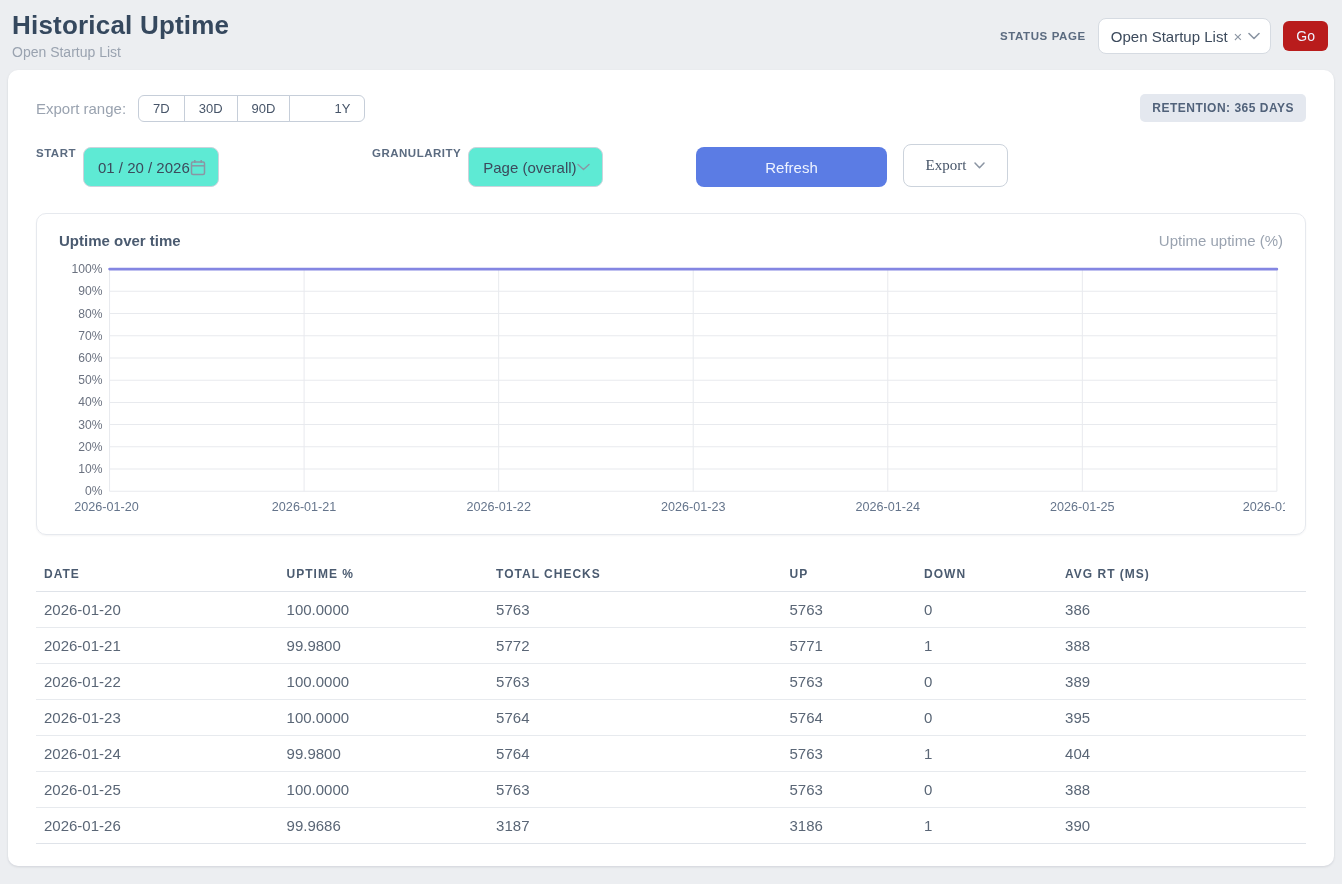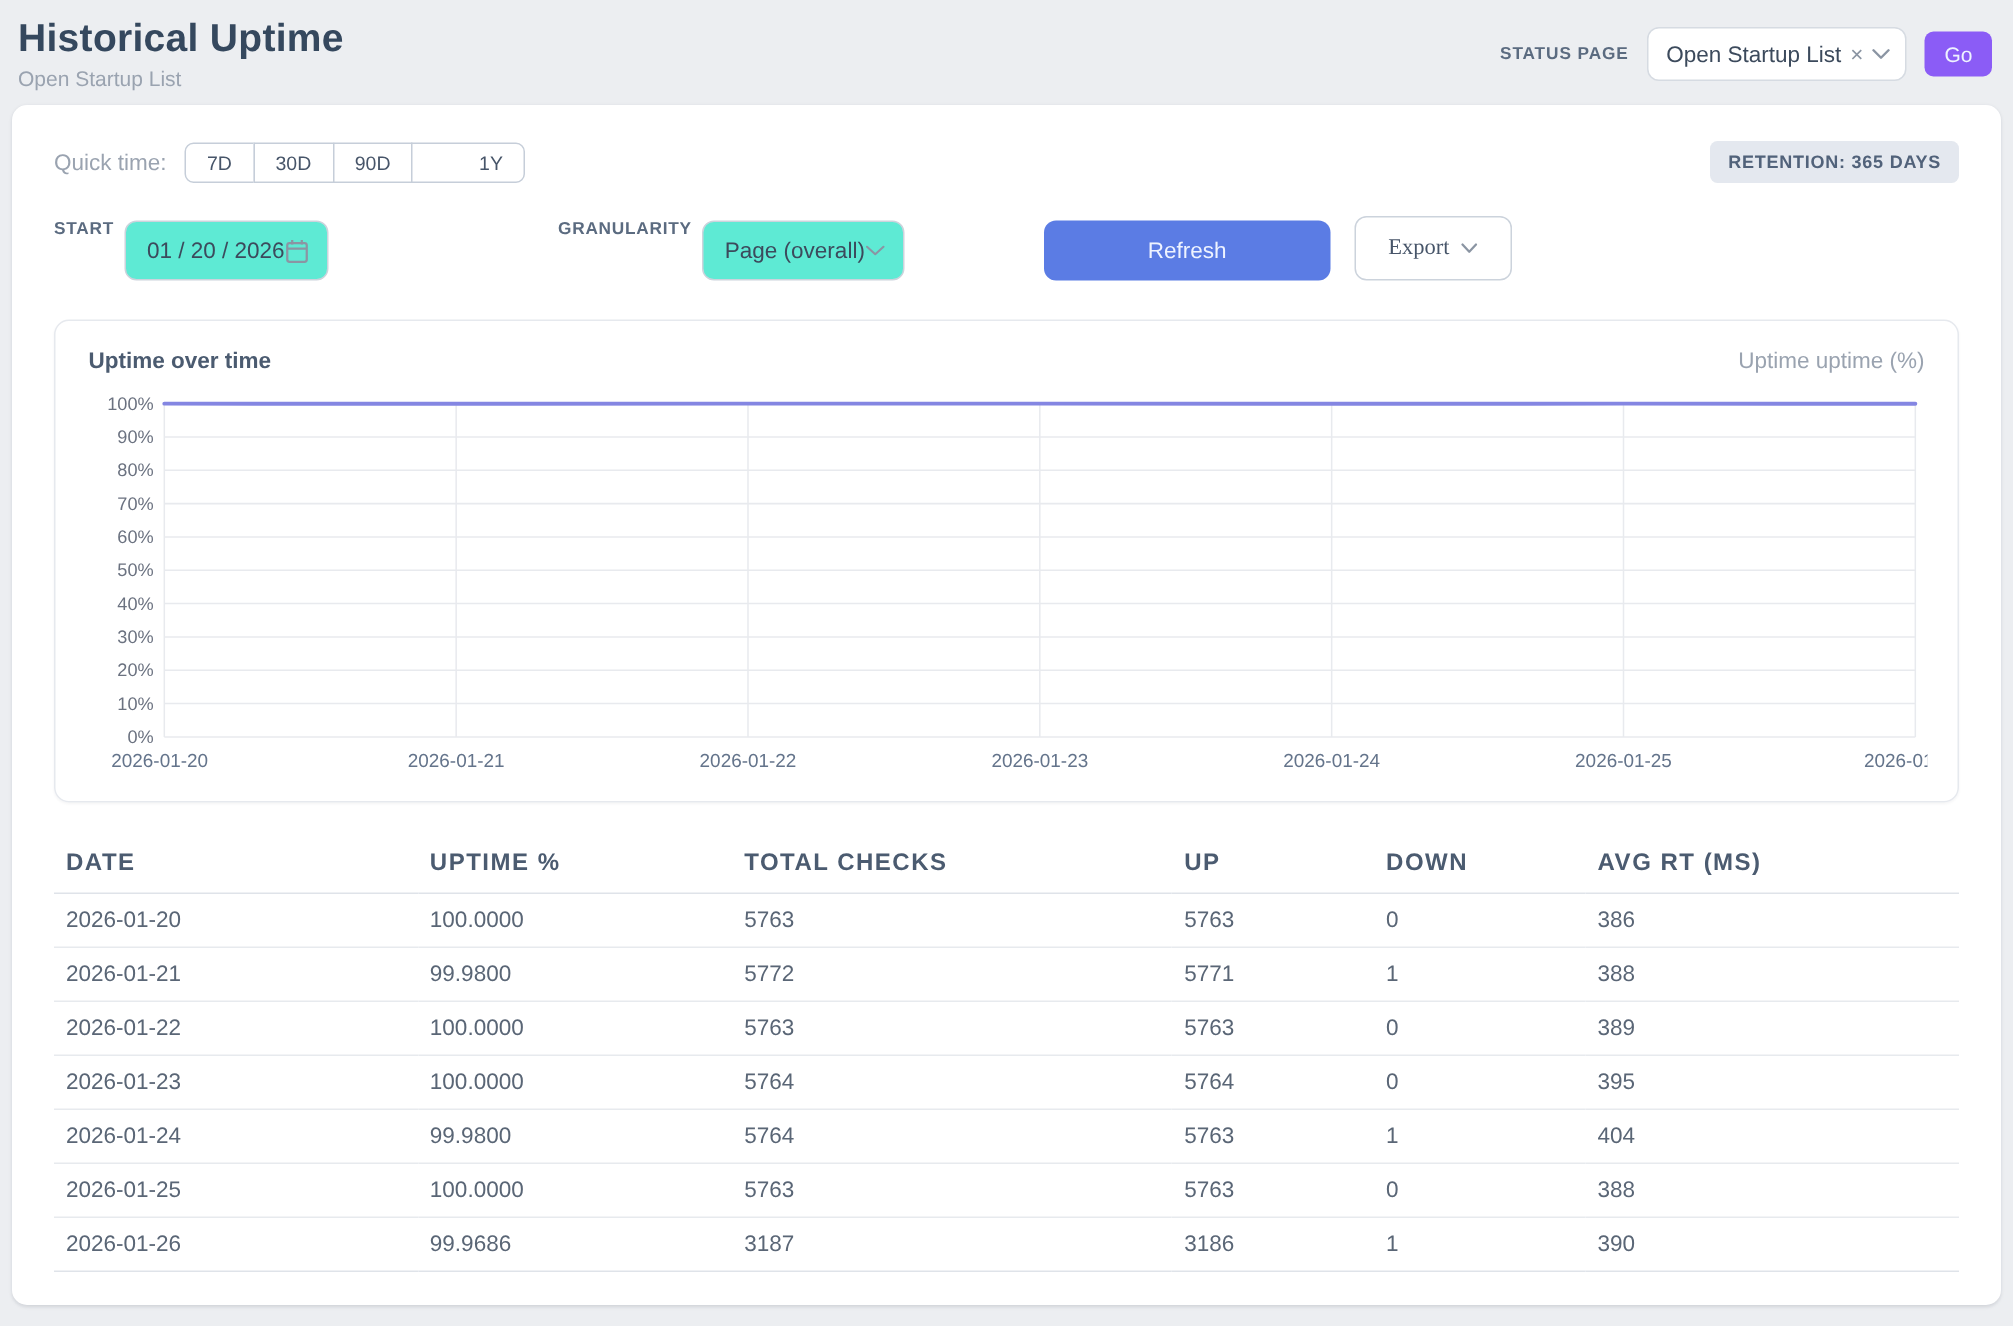--- a/index.html
+++ b/index.html
@@ -21,21 +21,21 @@
   .status-page-label { font-size:11.5px; font-weight:bold; letter-spacing:.6px; color:#5b6b80; }
   .status-select {
     display:flex; align-items:center; gap:6px;
     background:#fff; border:1px solid #d6dbe2; border-radius:8px;
     height:36px; padding:0 10px 0 12px; min-width:158px; cursor:pointer;
   }
   .status-select-value { font-size:15px; color:#3c4a5c; }
   .clear-x { color:#8b95a3; font-size:15px; line-height:1; }
   .chev { color:#8b95a3; display:inline-flex; }
   .go-btn {
-    background:#8b5cf6; color:#eef3ff; border:none; border-radius:6px;
+    background:#b91c1c; color:#eef3ff; border:none; border-radius:6px;
     height:30px; padding:0 13px; font-size:14px; cursor:pointer;
   }
   
   .panel {
     background:#fff; border-radius:10px; margin:4px 8px 8px 8px;
     box-shadow:0 1px 3px rgba(30,41,59,.08), 0 1px 2px rgba(30,41,59,.05);
     padding:24px 28px 22px 28px;
   }
   .row-top { display:flex; align-items:center; justify-content:space-between; }
   .qr-wrap { display:flex; align-items:center; gap:12px; }
@@ -83,21 +83,21 @@
     box-shadow:0 1px 2px rgba(30,41,59,.05);
     padding:18px 20px 14px 20px;
   }
   .chart-head { display:flex; align-items:center; justify-content:space-between; padding:0 2px 10px 2px; }
   .chart-title { font-size:15px; font-weight:bold; color:#4b5b70; }
   .chart-legend { font-size:15px; color:#9aa3b0; }
   .chart-svg-wrap { width:100%; }
   
   .data-table { width:100%; border-collapse:collapse; margin-top:24px; }
   .data-table th {
-    text-align:left; font-size:16px; font-weight:bold; letter-spacing:1px;
+    text-align:left; font-size:12px; font-weight:bold; letter-spacing:1px;
     color:#4b5b70; padding:8px 8px 10px 8px; border-bottom:1px solid #dfe3e9;
   }
   .data-table td {
     font-size:15px; color:#5a6676; padding:9px 8px; border-bottom:1px solid #e7eaee;
   }
   .data-table tr:last-child td { border-bottom:1px solid #dfe3e9; }
 </style>
 </head>
 <body>
 
@@ -118,21 +118,21 @@
       </span>
     </div>
     <button class="go-btn">Go</button>
   </div>
 </div>
 
 <div class="panel">
 
   <div class="row-top">
     <div class="qr-wrap">
-      <span class="qr-label">Quick time:</span>
+      <span class="qr-label">Export range:</span>
       <span class="qr-group">
           <button class="qr-btn">7D</button>
           <button class="qr-btn">30D</button>
           <button class="qr-btn">90D</button>
           <button class="qr-btn">1Y</button>
         </span>
     </div>
     <span class="retention-badge">RETENTION: 365 DAYS</span>
   </div>
 

